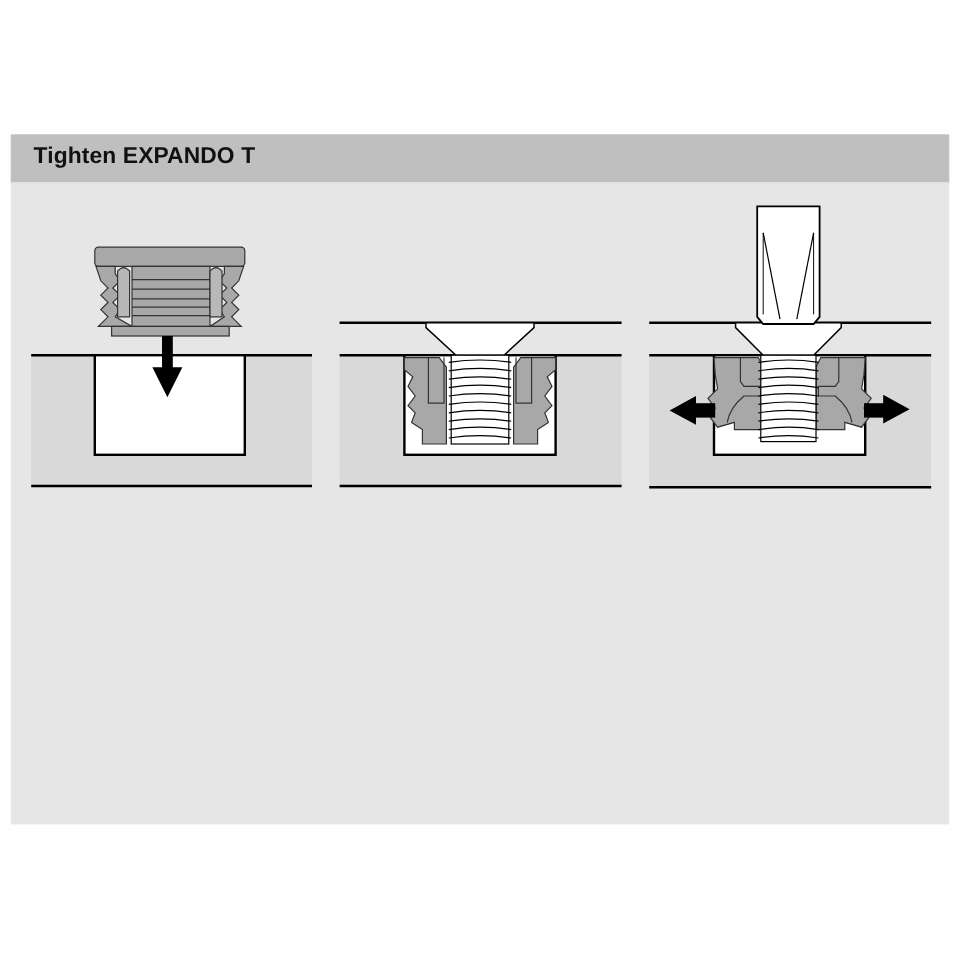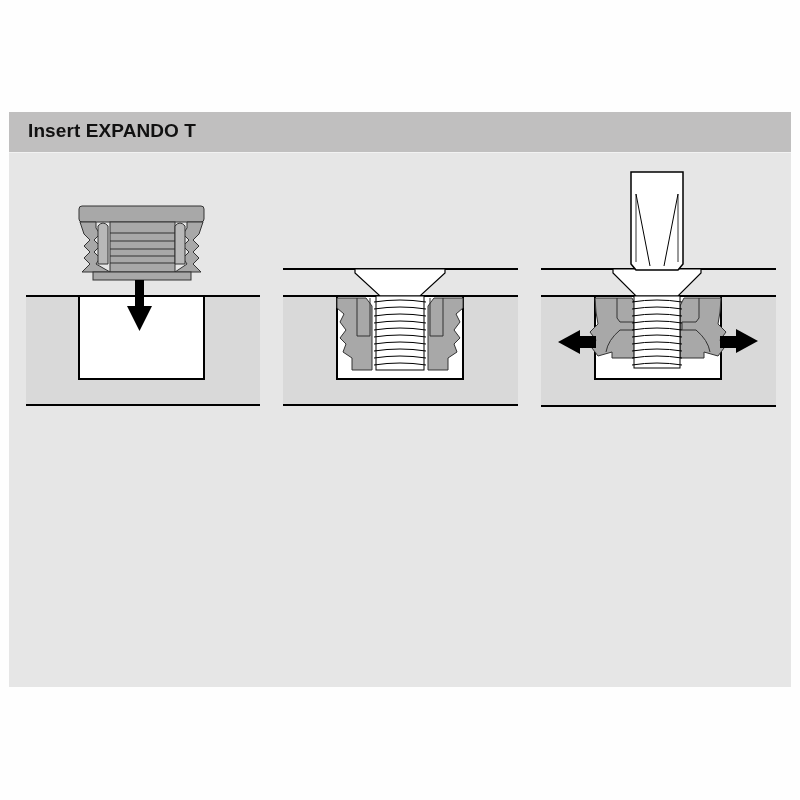--- a/index.html
+++ b/index.html
@@ -24,21 +24,21 @@
     }
     .step-caption {
       position: absolute; font-size: 1px; color: transparent;
     }
   </style>
 </head>
 <body>
 
 <div class="panel">
   <div class="panel-header">
-    <div class="panel-title">Insert EXPANDO T</div>
+    <div class="panel-title">Tighten EXPANDO T</div>
   </div>
 </div>
 
 <svg class="stage" viewBox="0 0 800 800" xmlns="http://www.w3.org/2000/svg">
   <defs>
 
     <g id="thread">
       <path d="M0,0 h46 v3 h-46 z" fill="#fff" stroke="#000" stroke-width="0.8"></path>
     </g>
   </defs>

